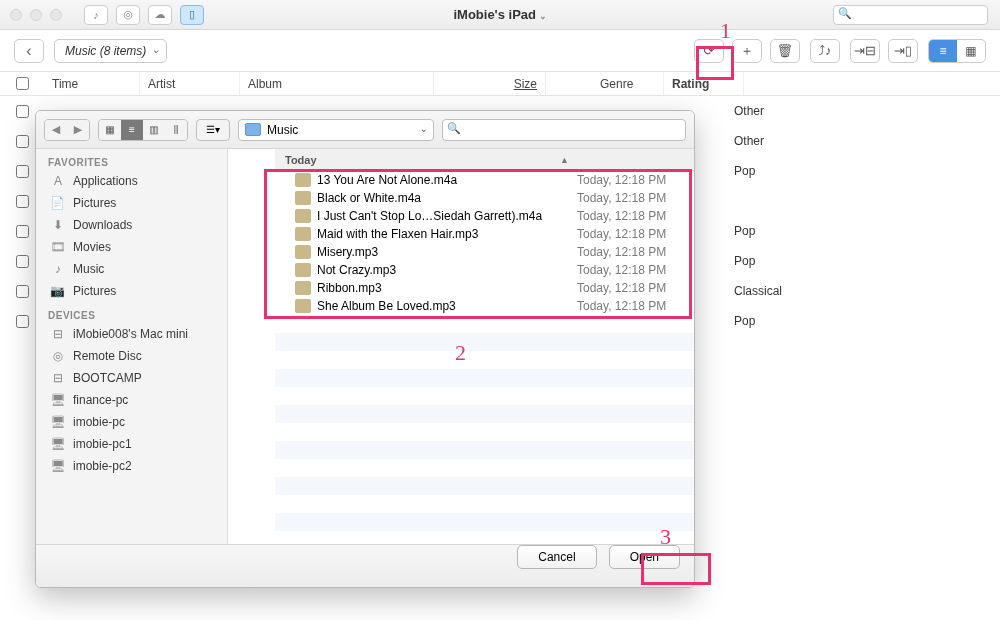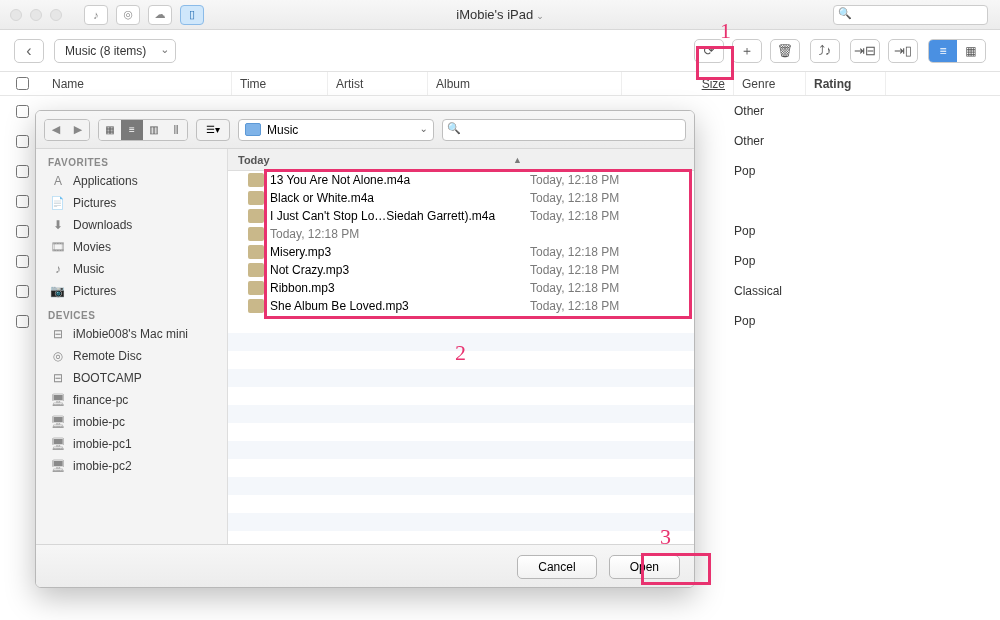--- a/index.html
+++ b/index.html
@@ -5,43 +5,43 @@
 * { margin:0; padding:0; box-sizing:border-box; font-family:-apple-system,"Helvetica Neue",Arial,sans-serif; }
 body { background:#fff; width:1000px; height:620px; overflow:hidden; position:relative; }
 
 
 .titlebar { height:30px; background:linear-gradient(#f7f7f7,#ececec); border-bottom:1px solid #d8d8d8; display:flex; align-items:center; padding:0 10px; position:relative; }
 .traffic { display:flex; gap:8px; }
 .dot { width:12px; height:12px; border-radius:50%; background:#e6e6e6; border:1px solid #d6d6d6; }
 .tb-icons { display:flex; gap:8px; margin-left:22px; }
 .tb-icon { width:24px; height:20px; border:1px solid #ccc; border-radius:4px; background:#fff; display:flex; align-items:center; justify-content:center; font-size:11px; color:#888; }
 .tb-icon.active { background:#cfe7fb; border-color:#8bbbe8; color:#2a72b5; }
-.tb-title { position:absolute; left:50%; transform:translateX(-50%); font-size:13px; color:#333; }
+.tb-title { position:absolute; left:50%; transform:translateX(-50%); font-size:13px; color:#333;font-weight:bold; }
 .tb-title .chev { font-size:9px; color:#888; margin-left:3px; }
 .tb-search { position:absolute; right:12px; }
 .tb-search input { width:155px; height:20px; border:1px solid #ccc; border-radius:4px; padding:0 6px 0 20px; font-size:12px; }
 .tb-search::before { content:"🔍"; position:absolute; left:5px; top:2px; font-size:11px; color:#aaa; }
 
 
 .toolbar { height:42px; border-bottom:1px solid #e2e2e2; display:flex; align-items:center; padding:0 14px; gap:10px; }
 .back-btn { width:30px; height:24px; border:1px solid #ccc; border-radius:5px; background:#fff; display:flex; align-items:center; justify-content:center; color:#666; }
-.crumb { height:24px; border:1px solid #ccc; border-radius:5px; background:#fff; padding:0 29px 0 10px; font-size:12px; color:#333; display:flex; align-items:center; position:relative; }
+.crumb { height:24px; border:1px solid #ccc; border-radius:5px; background:#fff; padding:0 20px 0 10px; font-size:12px; color:#333; display:flex; align-items:center; position:relative;font-style:italic; }
 .crumb::after { content:"⌄"; position:absolute; right:6px; top:3px; font-size:11px; color:#777; }
 .spacer { flex:1; }
 .tool-group { display:flex; gap:8px; }
 .tbtn { width:30px; height:24px; border:1px solid #ccc; border-radius:5px; background:#fff; display:flex; align-items:center; justify-content:center; color:#555; font-size:13px; }
 .seg { display:flex; border:1px solid #ccc; border-radius:5px; overflow:hidden; }
 .seg .sbtn { width:28px; height:22px; display:flex; align-items:center; justify-content:center; color:#555; font-size:12px; }
 .seg .sbtn.active { background:#4a90e2; color:#fff; }
 
 
 .cols { height:24px; border-bottom:1px solid #e6e6e6; display:flex; font-size:12px; color:#444; }
 .cols .chk { width:44px; display:flex; align-items:center; justify-content:center; }
 .cols .c { display:flex; align-items:center; padding:0 8px; border-right:1px solid #eee; }
-.c-name{width:188px;} .c-time{width:96px;} .c-artist{width:100px;} .c-album{width:194px;} .c-size{width:112px; justify-content:flex-end;text-decoration:underline;} .c-genre{width:72px;} .c-rating{width:80px;font-weight:bold;}
+.c-name{width:188px;} .c-time{width:96px;} .c-artist{width:100px;} .c-album{width:194px;} .c-size{width:112px; justify-content:flex-end;text-decoration:underline;} .c-genre{width:72px;margin-left:46px;} .c-rating{width:80px;font-weight:bold;}
 .chk input { width:13px; height:13px; }
 
 
 .bg-rows { position:absolute; left:0; right:0; top:96px; }
 .bg-row { height:30px; display:flex; align-items:center; font-size:12px; color:#333; }
 .bg-row .chk { width:44px; display:flex; justify-content:center; }
 .bg-row .genre { margin-left:690px; }
 
 
 .dialog { position:absolute; left:35px; top:110px; width:660px; height:478px; background:#fff; border:1px solid #b8b8b8; border-radius:6px; box-shadow:0 10px 30px rgba(0,0,0,.25); overflow:hidden; }
@@ -52,39 +52,39 @@
 .view-seg div { width:22px; height:20px; display:flex; align-items:center; justify-content:center; background:#f3f3f3; font-size:10px; color:#555; }
 .view-seg div.on { background:#7a7a7a; color:#fff; }
 .arrange { width:34px; height:22px; border:1px solid #bfbfbf; border-radius:4px; background:#f3f3f3; display:flex; align-items:center; justify-content:center; font-size:10px; }
 .loc { flex:0 0 196px; height:22px; border:1px solid #bfbfbf; border-radius:4px; background:#fff; display:flex; align-items:center; padding:0 20px 0 6px; font-size:12px; position:relative; }
 .loc .fico { width:16px; height:13px; background:#7fb3e8; border-radius:2px; margin-right:6px; border:1px solid #5d99d6; }
 .loc::after { content:"⌄"; position:absolute; right:5px; top:3px; font-size:10px; color:#666; }
 .dlg-search { flex:1; position:relative; }
 .dlg-search input { width:100%; height:22px; border:1px solid #bfbfbf; border-radius:4px; padding:0 6px 0 22px; font-size:12px; }
 .dlg-search::before { content:"🔍"; position:absolute; left:5px; top:3px; font-size:11px; color:#aaa; }
 
-.dlg-body { display:flex; height:395px; }
+.dlg-body { display:flex; height:395px;gap:47px; }
 .sidebar { width:192px; background:#f4f4f4; border-right:1px solid #ddd; overflow-y:auto; font-size:12px; }
 .sb-sec { padding:8px 0 2px 12px; font-size:10px; letter-spacing:.5px; color:#8a8a8a; font-weight:600; }
 .sb-item { padding:4px 10px 4px 14px; display:flex; align-items:center; gap:7px; color:#3a3a3a; }
 .sb-ico { width:16px; height:14px; display:flex; align-items:center; justify-content:center; font-size:12px; color:#8a8a8a; }
 .filearea { flex:1; display:flex; flex-direction:column; background:#fff; }
 .fa-head { height:22px; background:#f0f0f0; border-bottom:1px solid #ddd; display:flex; font-size:11px; color:#555; font-weight:600; }
 .fa-head .h1 { width:302px; padding-left:10px; display:flex; align-items:center; }
 .fa-head .h2 { flex:1; padding-left:10px; display:flex; align-items:center; }
 .fa-head .tri { margin-left:auto; margin-right:8px; font-size:9px; color:#7a7a7a; }
 .fa-list { flex:1; overflow:auto; }
 .fa-row { height:18px; display:flex; align-items:center; font-size:12px; }
 .fa-row.stripe { background:#f4f7fb; }
 .fa-row .ico { width:16px; height:14px; margin:0 6px 0 20px; background:#c9b88a; border-radius:2px; }
 .fa-row .nm { width:260px; white-space:nowrap; overflow:hidden; text-overflow:ellipsis; }
 .fa-row .dt { color:#7a7a7a; }
 .sel-box { position:absolute; border:3px solid #e8326f; pointer-events:none; }
 
-.dlg-bot { height:44px; border-top:1px solid #d6d6d6; background:linear-gradient(#f6f6f6,#ececec); display:flex; align-items:center; justify-content:flex-end; gap:12px; padding:0 14px; }
+.dlg-bot { height:44px; border-top:1px solid #d6d6d6; background:linear-gradient(#f6f6f6,#ececec); display:flex; justify-content:flex-end; gap:12px; padding:0 14px; }
 .dlg-bot button { height:24px; padding:0 20px; border:1px solid #b6b6b6; border-radius:5px; background:linear-gradient(#fff,#f2f2f2); font-size:12px; }
 
 
 .ann-num { position:absolute; font-size:22px; color:#e8326f; font-weight:400; font-family:Georgia,serif; }
 .hl { position:absolute; border:3px solid #e8326f; pointer-events:none; }
 </style>
 </head>
 <body>
 
 <div class="titlebar">
@@ -142,21 +142,20 @@
   <div class="seg">
     <div class="sbtn active">≡</div>
     <div class="sbtn">▦</div>
   </div>
 </div>
 
 <div class="cols">
   <div class="chk">
       <input type="checkbox" style="">
     </div>
-  <div class="c c-name">Name</div>
   <div class="c c-time">Time</div>
   <div class="c c-artist">Artist</div>
   <div class="c c-album">Album</div>
   <div class="c c-size">Size</div>
   <div class="c c-genre">Genre</div>
   <div class="c c-rating">Rating</div>
 </div>
 
 <div class="bg-rows" id="bg-rows">
     <div class="bg-row">
@@ -305,20 +304,21 @@
             <div class="nm">Black or White.m4a</div>
             <div class="dt">Today, 12:18 PM</div>
           </div>
           <div class="fa-row">
             <div class="ico"></div>
             <div class="nm">I Just Can't Stop Lo…Siedah Garrett).m4a</div>
             <div class="dt">Today, 12:18 PM</div>
           </div>
           <div class="fa-row">
             <div class="ico"></div>
+            <div class="nm">Maid with the Flaxen Hair.mp3</div>
             <div class="dt">Today, 12:18 PM</div>
           </div>
           <div class="fa-row">
             <div class="ico"></div>
             <div class="nm">Misery.mp3</div>
             <div class="dt">Today, 12:18 PM</div>
           </div>
           <div class="fa-row">
             <div class="ico"></div>
             <div class="nm">Not Crazy.mp3</div>

